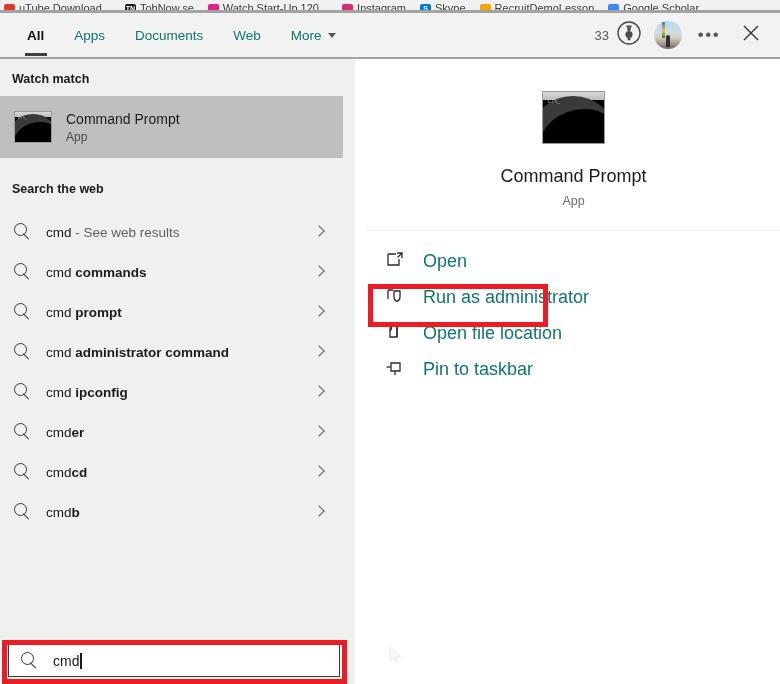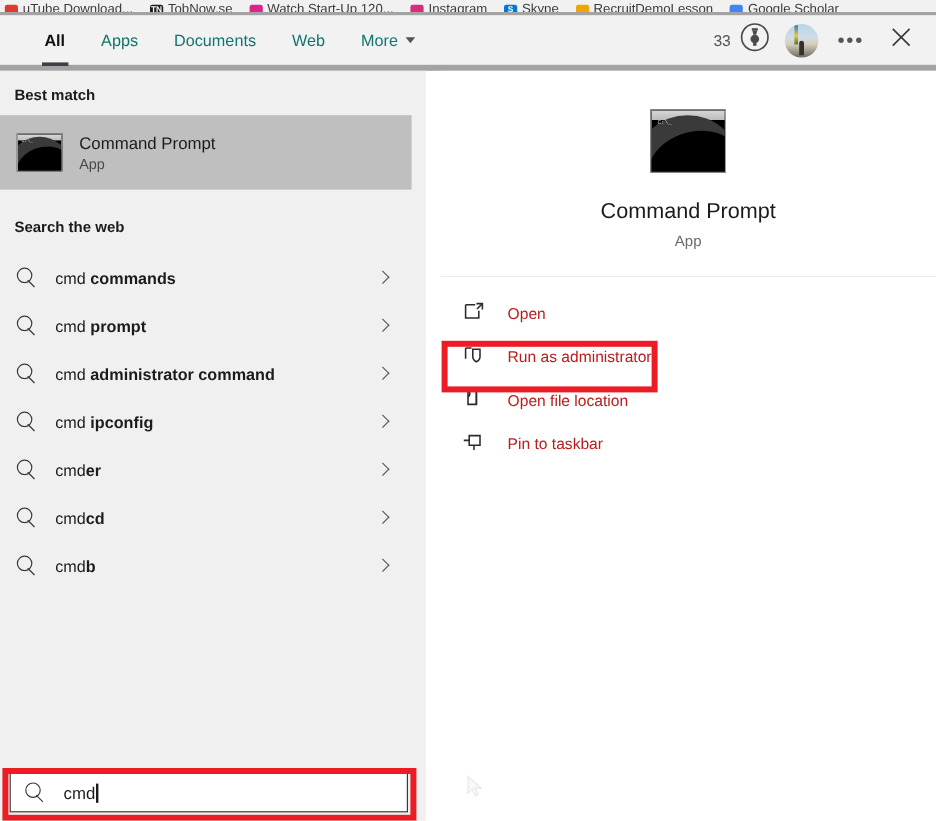--- a/index.html
+++ b/index.html
@@ -37,22 +37,21 @@
   .search-window {
     position: absolute; left: 0; top: 13px; width: 780px; height: 671px;
     background: #ffffff;
   }
 
   
   .tabbar {
     position: absolute; left: 0; top: 0; width: 780px; height: 46px;
     background: #f2f2f2;
     display: flex; align-items: center;
-    border-bottom: 5px solid #a3a3a3;
-    padding-left: 10px;
+    border-bottom: 2px solid #a3a3a3;
   }
   .tabs { display: flex; align-items: center; height: 46px; padding-left: 12px; }
   .tab {
     position: relative; height: 46px; display: flex; align-items: center;
     padding: 0 15px; font-size: 13.5px; color: #0f766e; cursor: default;
   }
   .tab.active { color: #111; font-weight: bold; }
   .tab.active::after {
     content: ""; position: absolute; left: 50%; transform: translateX(-50%);
     bottom: 2px; width: 22px; height: 3px; background: #3b4146;
@@ -165,21 +164,21 @@
   .big-icon-wrap { display: flex; justify-content: center; }
   .preview-title { font-size: 18px; color: #1b1b1b; margin-top: 22px; }
   .preview-sub { font-size: 12.5px; color: #6a6a6a; margin-top: 7px; }
 
   .actions { padding-top: 12px; }
   .action-row {
     height: 36px; display: flex; align-items: center;
     padding-left: 18px; cursor: default;
   }
   .act-ico { flex: none; width: 22px; height: 22px; margin-right: 16px; position: relative; }
-  .act-label { font-size: 13px; color: #b91c1c; }
+  .act-label { font-size: 18px; color: #0f766e; }
 
   
   .hl-box {
     position: absolute; border: 5px solid #ed1c24; pointer-events: none;
   }
 
   
   .searchbar-wrap {
     position: absolute; left: 0; bottom: 0; width: 355px; height: 47px;
     background: #f0f0f0;
@@ -279,39 +278,46 @@
               <line x1="2" y1="2" x2="16" y2="16" stroke="#3a3a3a" stroke-width="1.4"></line>
               <line x1="16" y1="2" x2="2" y2="16" stroke="#3a3a3a" stroke-width="1.4"></line>
             </svg>
           </span>
         </div>
       </div>
     </div>
 
     <div class="left">
 
-      <div class="section-header">Best match</div>
+      <div class="section-header">Watch match</div>
 
       <div class="bestmatch-row">
         <div class="cmd-icon" style="width:38px;height:32px;">
           <div class="titlebar" style="height:5px"></div>
           <div class="curve"></div>
           <div class="curve2"></div>
           <div class="prompt" style="font-size:4px">C:\_</div>
         </div>
         <div class="bm-texts">
           <div class="bm-title">Command Prompt</div>
           <div class="bm-sub">App</div>
         </div>
       </div>
 
       <div class="section-header" style="padding-top:24px">Search the web</div>
 
       <div class="weblist">
 
+        <div class="web-row">
+          <span class="mag"></span>
+          <span class="web-label">
+            <span class="q">cmd</span><span class="grey"> - See web results</span>
+          </span>
+          <span class="chev"></span>
+        </div>
 
         <div class="web-row">
           <span class="mag"></span>
           <span class="web-label">
             <span class="q">cmd</span><span class="sfx"> commands</span>
           </span>
           <span class="chev"></span>
         </div>
 
         <div class="web-row">

